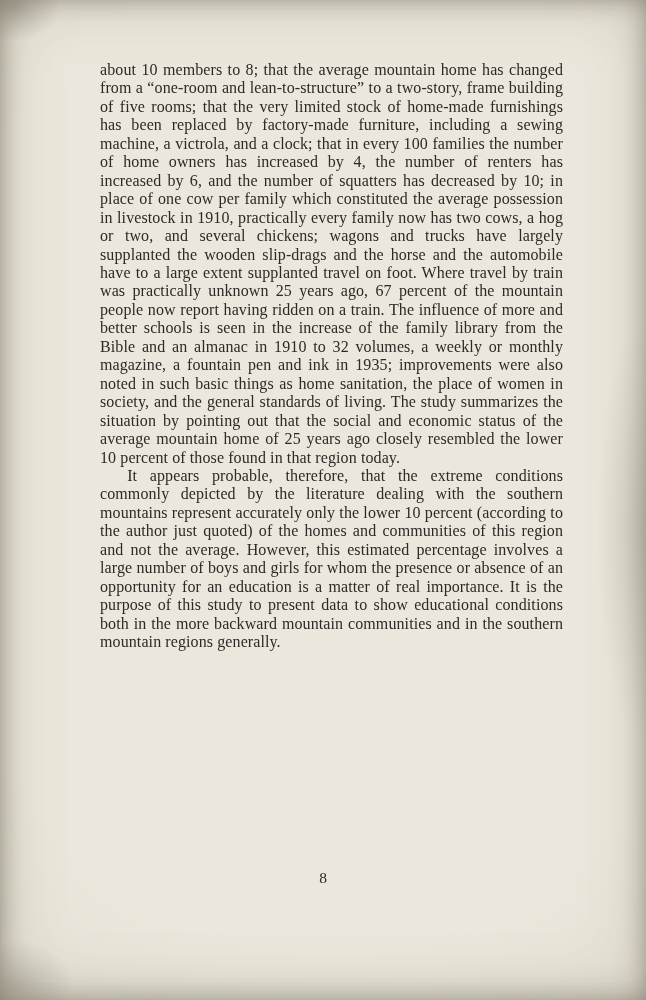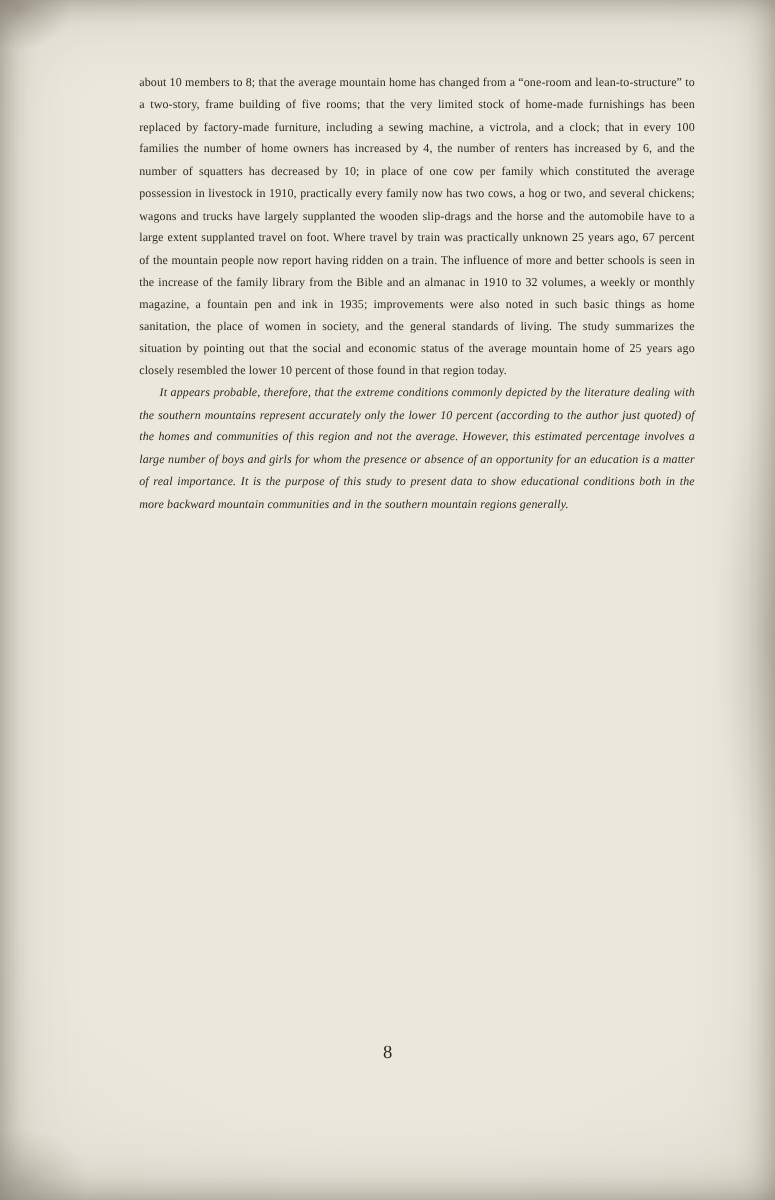--- a/index.html
+++ b/index.html
@@ -37,34 +37,33 @@
   .smudge.bottom-left {
     left: -36px; bottom: -30px; width: 110px; height: 90px;
     background: radial-gradient(ellipse, rgba(80,74,60,0.22), rgba(80,74,60,0) 70%);
   }
   .smudge.right-mid {
     right: -40px; top: 320px; width: 90px; height: 420px;
     background: radial-gradient(ellipse, rgba(80,74,60,0.15), rgba(80,74,60,0) 70%);
   }
   .text-block {
     position: absolute;
-    left: 116px;
+    left: 100px;
     top: 61px;
     width: 463px;
-    font-size: 10px;
+    font-size: 16px;
     line-height: 18.45px;
     text-align: justify;
     letter-spacing: 0.1px;
   }
   .para {
     margin: 0;
   }
   .para.indented {
     text-indent: 1.7em;
-    font-style: italic;
   }
   .page-number {
     position: absolute;
     left: 0;
     right: 0;
     top: 869px;
     text-align: center;
     font-size: 15.5px;
     color: #2b2a26;
   }

